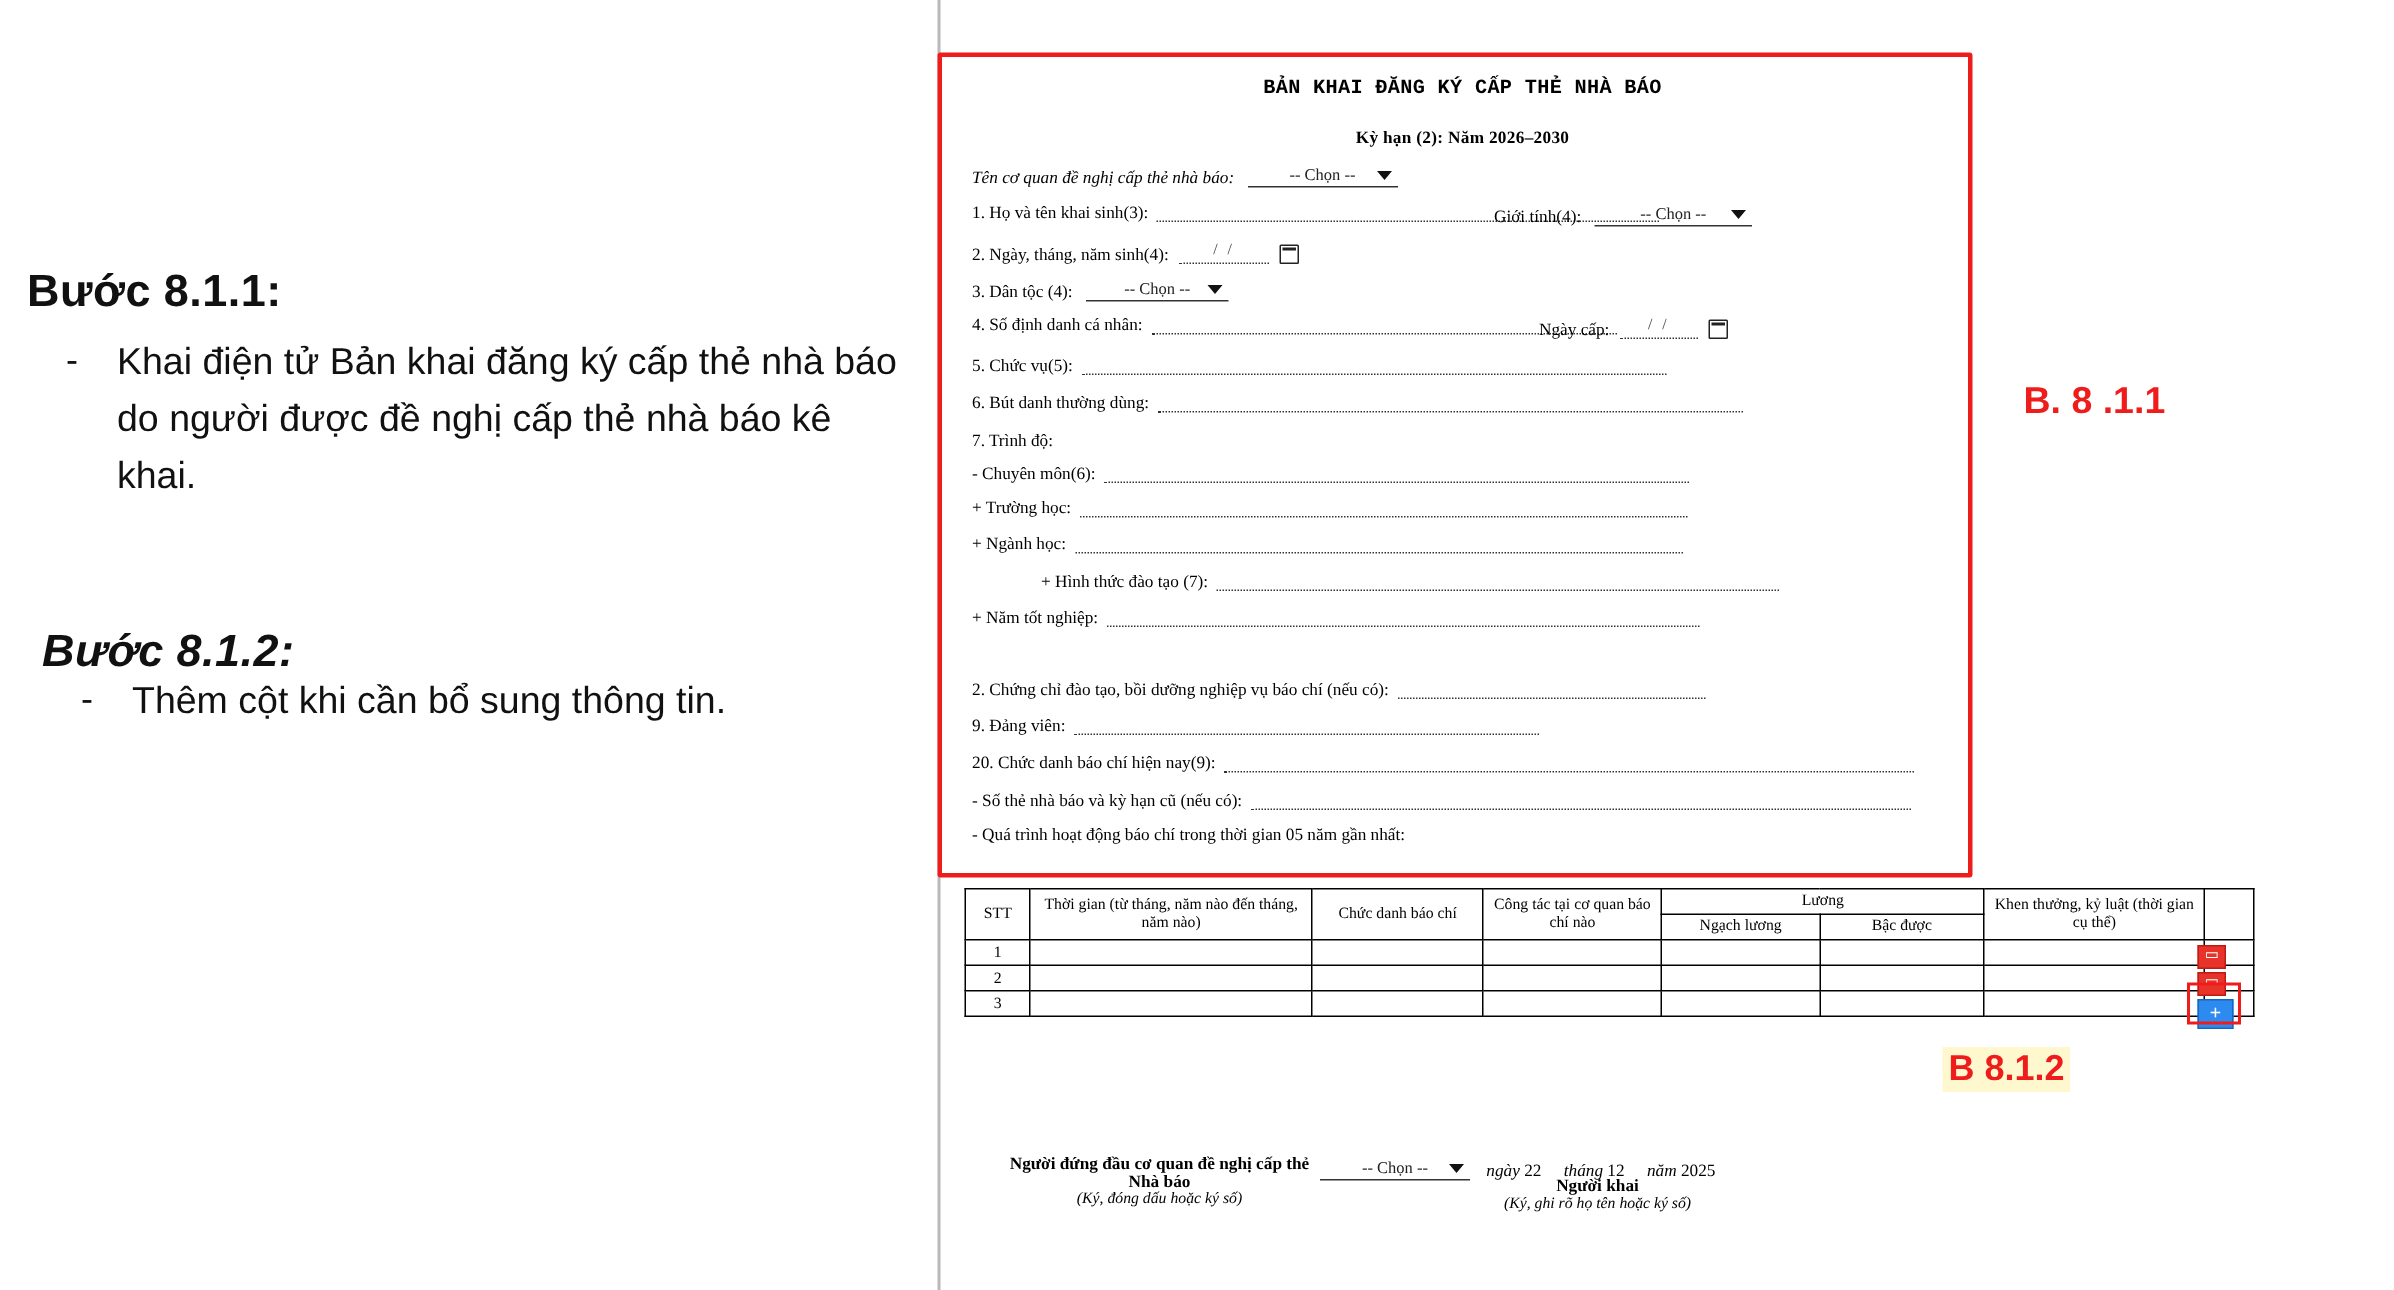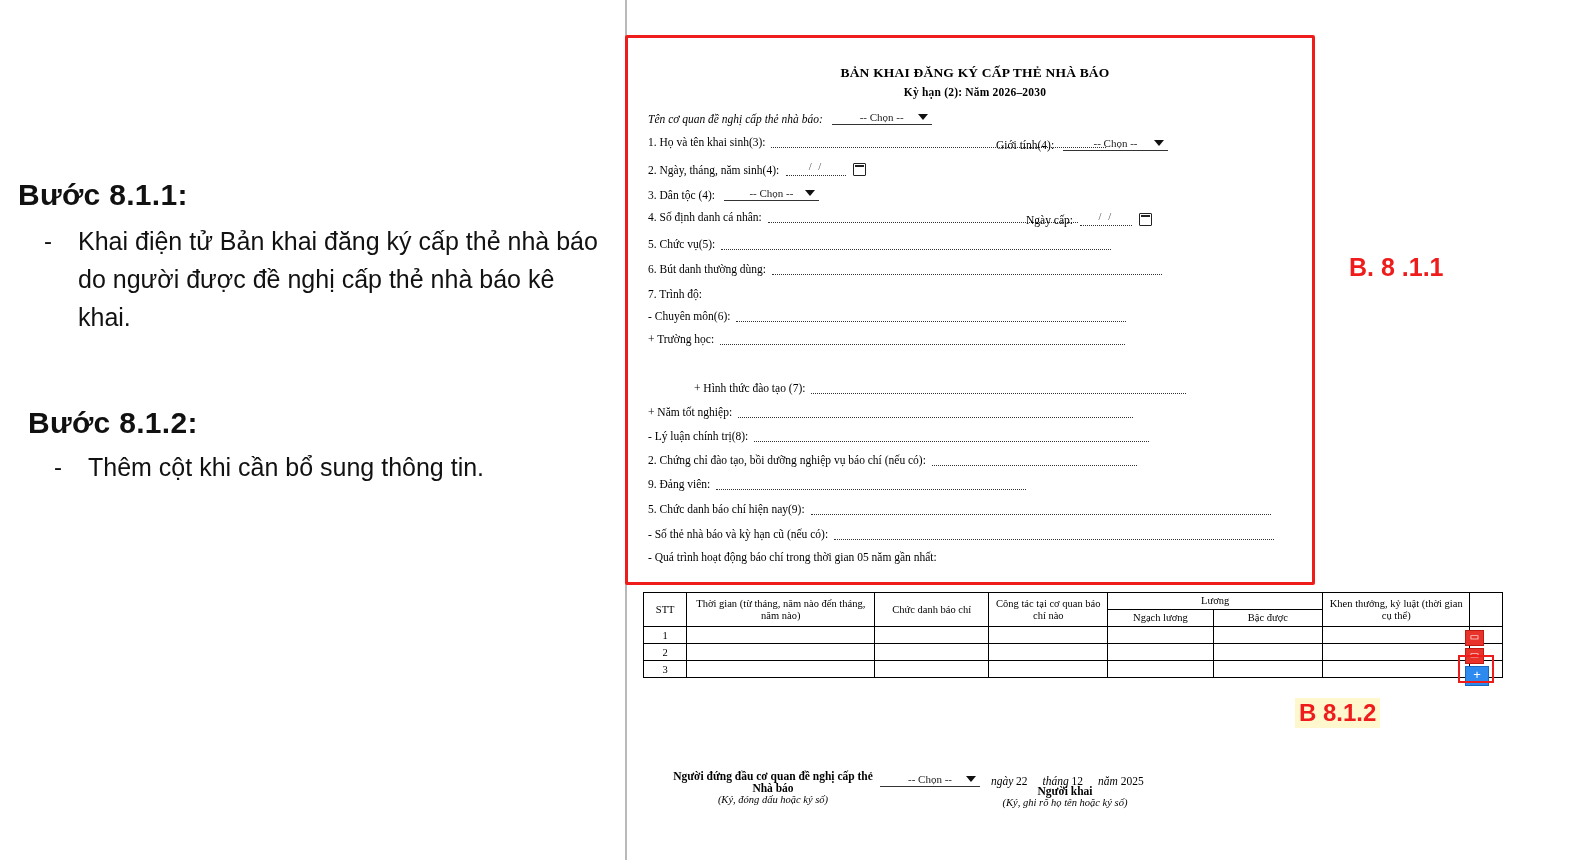--- a/index.html
+++ b/index.html
@@ -13,21 +13,21 @@
   
   #left-panel{
     position:absolute; left:0; top:0; width:620px; height:860px;
   }
   .step-title{
     font-size:30px; font-weight:bold; color:#111;
     letter-spacing:.3px;
   }
   #step1-title{ position:absolute; left:18px; top:178px; }
   #step1-list{ position:absolute; left:44px; top:222px; width:560px; }
-  #step2-title{ position:absolute; left:28px; top:406px; }
+  #step2-title{ position:absolute; left:28px; top:418px;font-style:italic; }
   #step2-list{ position:absolute; left:54px; top:448px; width:540px; }
   .bullet-row{ display:flex; align-items:flex-start; }
   .dash{ font-size:24px; color:#111; width:34px; flex:0 0 34px; line-height:38px;}
   .bullet-text{ font-size:25px; color:#111; line-height:38px; }
 
   
   #divider{
     position:absolute; left:625px; top:0; width:2px; height:860px;
     background:#b9b9b9;
   }
@@ -41,21 +41,21 @@
   #form-highlight{
     position:absolute; left:-5px; top:35px; width:690px; height:550px;
     border:3px solid #ef1c1c; border-radius:2px;
     box-sizing:border-box;
   }
   .doc-title{
     position:absolute; left:0; top:0; width:690px; text-align:center;
     font-family:"Liberation Serif", serif; font-weight:bold;
     font-size:13.5px; letter-spacing:.2px;
   }
-  #doc-title{ top:65px; }
+  #doc-title{ top:52px;font-family:Liberation Mono, monospace; }
   #doc-subtitle{ top:86px; font-size:11.5px; font-weight:bold;}
 
   .row{ position:absolute; font-family:"Liberation Serif", serif; font-size:11.5px; white-space:nowrap;}
   .lbl{ display:inline-block; }
   .lbl-i{ font-style:italic; }
   .dotline{
     display:inline-block; border-bottom:1px dotted #333; height:11px;
     vertical-align:bottom; margin-left:3px;
   }
   .select{
@@ -219,45 +219,45 @@
     <span class="lbl">7. Trình độ:</span>
   </div>
   <div class="row" style="left:18px; top:310px;">
     <span class="lbl">- Chuyên môn(6):</span>
     <span class="dotline" style="width:390px;"></span>
   </div>
   <div class="row" style="left:18px; top:333px;">
     <span class="lbl">+ Trường học:</span>
     <span class="dotline" style="width:405px;"></span>
   </div>
+  <div class="row" style="left:18px; top:357px;">
+    <span class="lbl">+ Ngành học:</span>
+    <span class="dotline" style="width:405px;"></span>
+  </div>
   <div class="row" style="left:18px; top:382px;margin-left:46px;">
     <span class="lbl">+ Hình thức đào tạo (7):</span>
     <span class="dotline" style="width:375px;"></span>
   </div>
   <div class="row" style="left:18px; top:406px;">
     <span class="lbl">+ Năm tốt nghiệp:</span>
     <span class="dotline" style="width:395px;"></span>
   </div>
-  <div class="row" style="left:18px; top:430px;">
-    <span class="lbl">- Lý luận chính trị(8):</span>
-    <span class="dotline" style="width:395px;"></span>
-  </div>
 
   <div class="row" style="left:18px; top:454px;">
     <span class="lbl">2. Chứng chỉ đào tạo, bồi dưỡng nghiệp vụ báo chí (nếu có):</span>
     <span class="dotline" style="width:205px;"></span>
   </div>
 
   <div class="row" style="left:18px; top:478px;">
     <span class="lbl">9. Đảng viên:</span>
     <span class="dotline" style="width:310px;"></span>
   </div>
 
   <div class="row" style="left:18px; top:503px;">
-    <span class="lbl">5. Chức danh báo chí hiện nay(9):</span>
+    <span class="lbl">20. Chức danh báo chí hiện nay(9):</span>
     <span class="dotline" style="width:460px;"></span>
   </div>
 
   <div class="row" style="left:18px; top:528px;">
     <span class="lbl">- Số thẻ nhà báo và kỳ hạn cũ (nếu có):</span>
     <span class="dotline" style="width:440px;"></span>
   </div>
 
   <div class="row" style="left:18px; top:551px;">
     <span class="lbl">- Quá trình hoạt động báo chí trong thời gian 05 năm gần nhất:</span>

